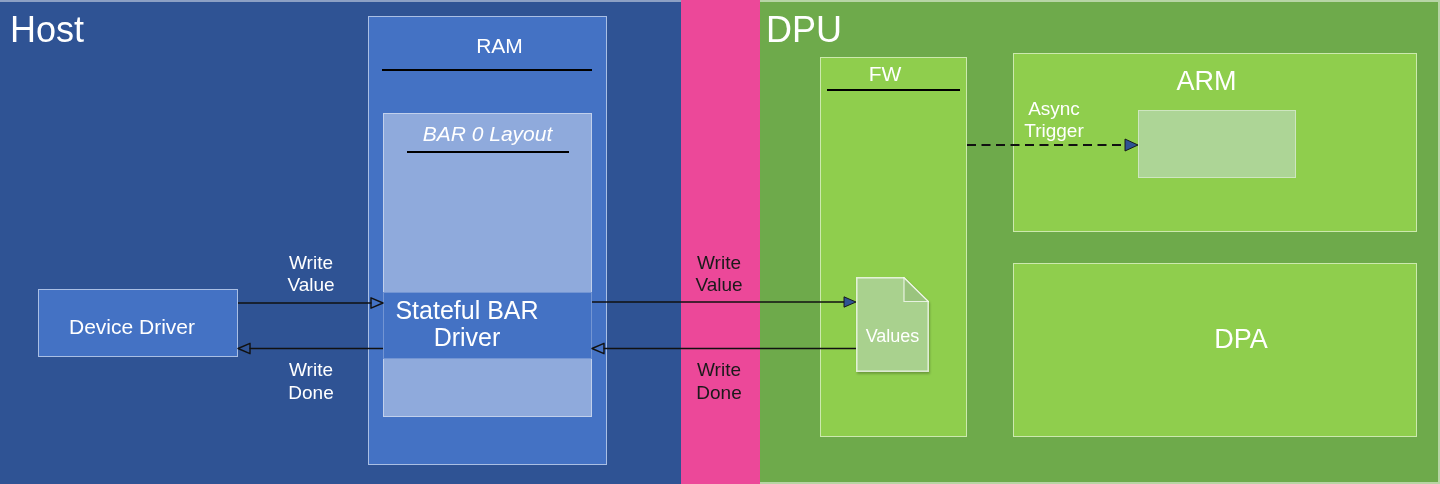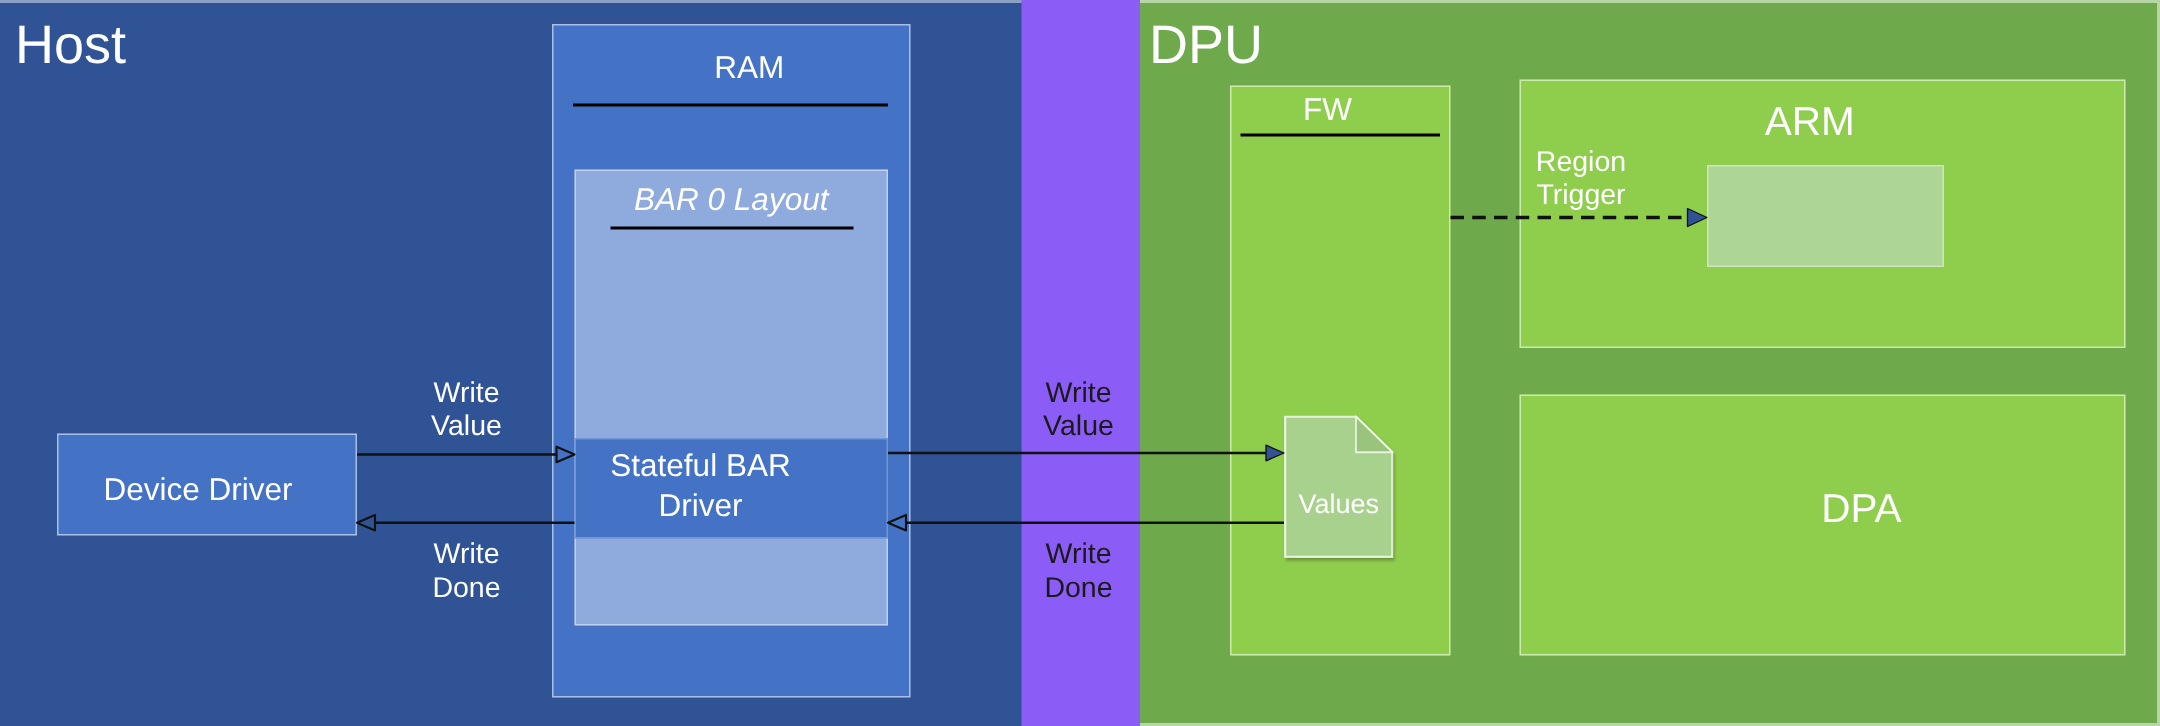--- a/index.html
+++ b/index.html
@@ -4,21 +4,21 @@
 <style>
   :root{
     --host-bg:#2F5394; --box-blue:#4472C4; --box-blue-light:#8FAADC;
     --dpu-bg:#6EAA4B; --box-green:#8FCE4D; --box-green-pale:#A9D18E;
     --arrow-line:#111111; --arrow-head-fill:#2F5394;
     --text-light:#FFFFFF; --text-dark:#1A1A1A;
   }
   html,body{margin:0;padding:0;background:#fff;}
   .stage{
     position:relative;width:1440px;height:484px;overflow:hidden;
-    font-family:"Liberation Sans",sans-serif;background:#8b5cf6;
+    font-family:"Liberation Sans",sans-serif;background:#ec4899;
   }
   .abs{position:absolute;box-sizing:border-box;}
   .region-host{left:0;top:0;width:681px;height:484px;background:var(--host-bg);
     border-top:2px solid rgba(255,255,255,.45);}
   .region-dpu{left:760px;top:0;width:680px;height:484px;background:var(--dpu-bg);
     border-top:2px solid rgba(255,255,255,.5);border-right:2px solid rgba(255,255,255,.5);
     border-bottom:2px solid rgba(255,255,255,.5);}
   .region-title{color:var(--text-light);font-size:36px;line-height:40px;white-space:nowrap;}
   .box{border:1.5px solid rgba(255,255,255,.55);}
   .ram{left:368px;top:16px;width:239px;height:449px;background:var(--box-blue);}
@@ -55,21 +55,21 @@
 
   <div class="abs box ram"></div>
   <div class="abs label t21" style="left:368px;top:33px;width:239px;margin-left:12px;">RAM</div>
   <div class="abs underline" style="left:382px;top:69px;width:210px;"></div>
 
   <div class="abs box bar0"></div>
   <div class="abs label t21" style="left:383px;top:121px;width:209px;font-style:italic;">BAR 0 Layout</div>
   <div class="abs underline" style="left:407px;top:151px;width:162px;"></div>
 
   <div class="abs stateful"></div>
-  <div class="abs label" style="left:383px;top:297px;width:168px;font-size:21px;line-height:27px;">
+  <div class="abs label" style="left:383px;top:297px;width:168px;font-size:25px;line-height:27px;">
     <div>Stateful BAR</div>
     <div>Driver</div>
   </div>
 
   <div class="abs box device"></div>
   <div class="abs label t21" style="left:38px;top:314px;width:188px;">Device Driver</div>
 
   <div class="abs region-dpu"></div>
   <div class="abs region-title" style="left:766px;top:10px;">DPU</div>
 
@@ -126,17 +126,17 @@
   </div>
   <div class="abs label t19 dark" style="left:669px;top:252px;width:100px;">
     <div>Write</div>
     <div>Value</div>
   </div>
   <div class="abs label t19b dark" style="left:669px;top:358px;width:100px;">
     <div>Write</div>
     <div>Done</div>
   </div>
   <div class="abs label t19" style="left:1004px;top:98px;width:100px;">
-    <div>Region</div>
+    <div>Async</div>
     <div>Trigger</div>
   </div>
 
 </div>
 
 </body></html>

